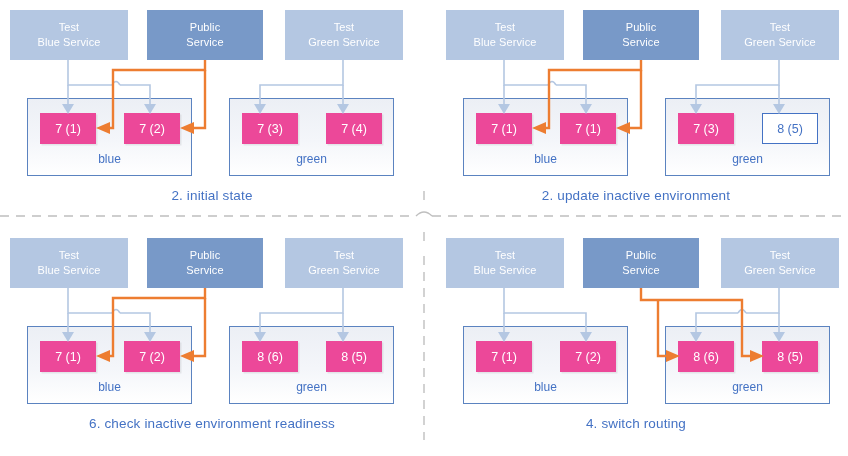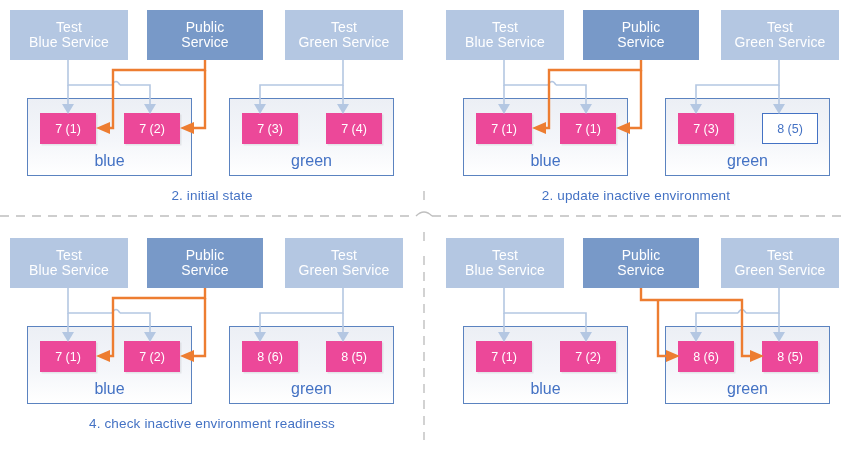--- a/index.html
+++ b/index.html
@@ -26,40 +26,40 @@
     height: 228px;
   }
   .svc {
     position: absolute;
     box-sizing: border-box;
     display: flex;
     align-items: center;
     justify-content: center;
     text-align: center;
     color: #ffffff;
-    font-size: 14px;
+    font-size: 11px;
     line-height: 15px;
     letter-spacing: 0.1px;
   }
   .svc-test { background: #b4c7e2; }
   .svc-public { background: #7899c8; }
 
   .env {
     position: absolute;
     box-sizing: border-box;
     border: 1px solid #5b83c0;
     background: linear-gradient(180deg, #eceff5 0%, #f4f6fa 55%, #ffffff 100%);
   }
   .env-label {
     position: absolute;
     left: 0;
     width: 100%;
     text-align: center;
     color: #4472c4;
-    font-size: 16px;
+    font-size: 12px;
   }
   .pod {
     position: absolute;
     box-sizing: border-box;
     display: flex;
     align-items: center;
     justify-content: center;
     font-size: 12.5px;
     color: #ffffff;
     background: #ec4899;
@@ -252,21 +252,21 @@
       <path class="wire-blue" d="M 343 60 L 343 85 L 260 85 L 260 104"></path>
       <path class="wire-blue" d="M 343 85 L 343 104"></path>
       <polygon class="arrow-blue" points="254,104 266,104 260,114"></polygon>
       <polygon class="arrow-blue" points="337,104 349,104 343,114"></polygon>
       <path class="wire-orange" d="M 205 60 L 205 70 L 113 70 L 113 128 L 106 128"></path>
       <path class="wire-orange" d="M 205 70 L 205 128 L 190 128"></path>
       <polygon class="arrow-orange" points="96,128 110,122 110,134"></polygon>
       <polygon class="arrow-orange" points="180,128 194,122 194,134"></polygon>
     </svg>
 
-    <div class="caption" style="top:188px;">4. check inactive environment readiness</div>
+    <div class="caption" style="top:188px;">6. check inactive environment readiness</div>
   </div>
 
   <div class="panel" style="left:424px; top:228px;">
     <div class="svc svc-test" style="left:22px; top:10px; width:118px; height:50px;">
       <span><span>Test</span><br><span>Blue Service</span></span>
     </div>
     <div class="svc svc-public" style="left:159px; top:10px; width:116px; height:50px;">
       <span><span>Public</span><br><span>Service</span></span>
     </div>
     <div class="svc svc-test" style="left:297px; top:10px; width:118px; height:50px;">
@@ -297,15 +297,16 @@
       <path class="wire-blue" d="M 355 85 L 355 104"></path>
       <polygon class="arrow-blue" points="266,104 278,104 272,114"></polygon>
       <polygon class="arrow-blue" points="349,104 361,104 355,114"></polygon>
 
       <path class="wire-orange" d="M 217 60 L 217 72 L 318 72 L 318 128 L 330 128"></path>
       <path class="wire-orange" d="M 234 72 L 234 128 L 246 128"></path>
       <polygon class="arrow-orange" points="256,128 242,122 242,134"></polygon>
       <polygon class="arrow-orange" points="340,128 326,122 326,134"></polygon>
     </svg>
 
+    <div class="caption" style="top:188px;">4. switch routing</div>
   </div>
 
 </div>
 
 </body></html>

